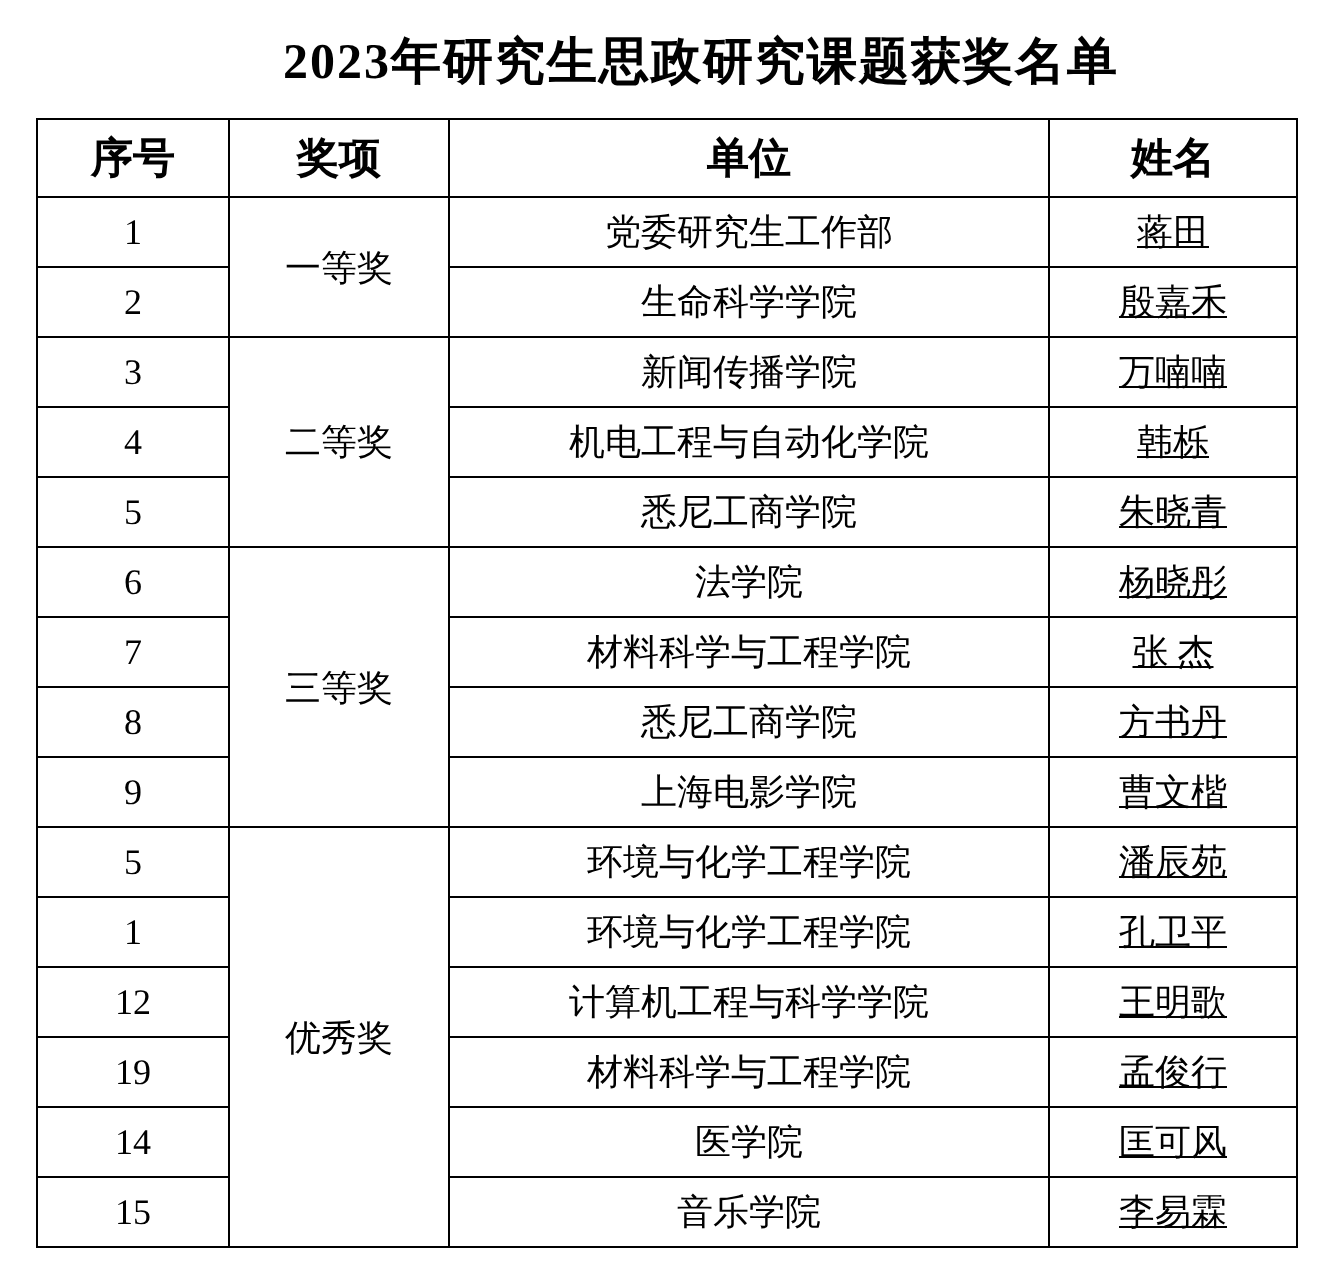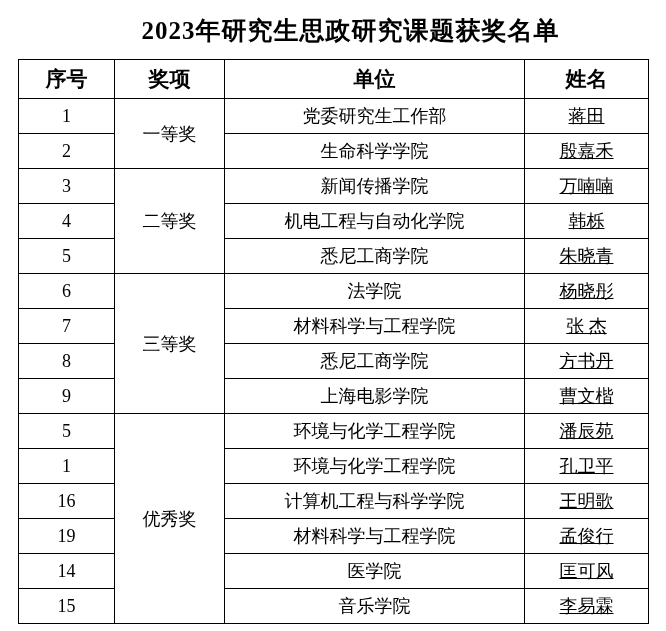--- a/index.html
+++ b/index.html
@@ -142,21 +142,21 @@
             <td class="award-cell" rowspan="6">优秀奖</td>
             <td>环境与化学工程学院</td>
             <td class="name-cell">潘辰苑</td>
           </tr>
           <tr>
             <td>1</td>
             <td>环境与化学工程学院</td>
             <td class="name-cell">孔卫平</td>
           </tr>
           <tr>
-            <td>16</td>
+            <td>12</td>
             <td>计算机工程与科学学院</td>
             <td class="name-cell">王明歌</td>
           </tr>
           <tr>
             <td>19</td>
             <td>材料科学与工程学院</td>
             <td class="name-cell">孟俊行</td>
           </tr>
           <tr>
             <td>14</td>

